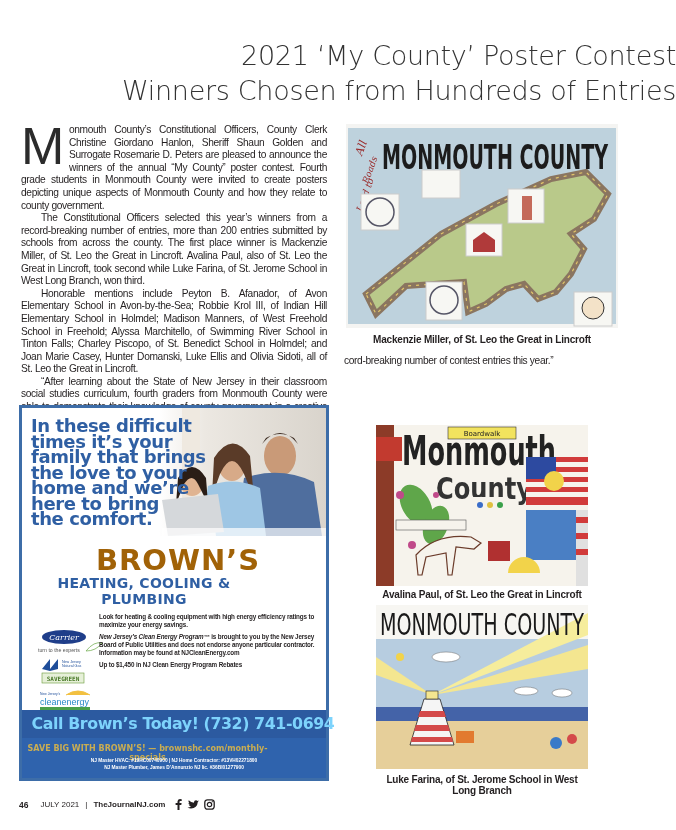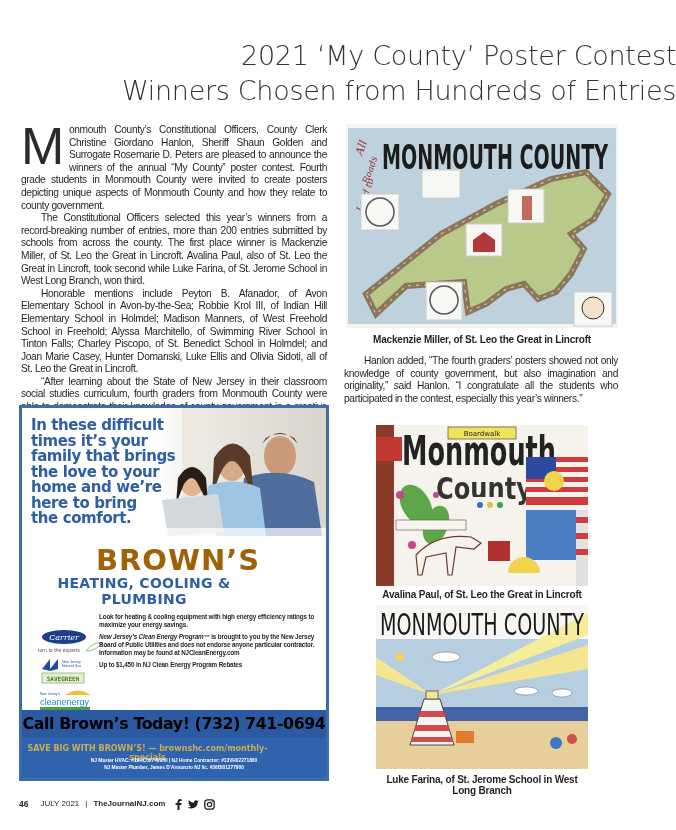--- a/index.html
+++ b/index.html
@@ -31,21 +31,21 @@
     .caption {
       position: absolute; font-family: "Liberation Sans", sans-serif; font-size: 10px; font-weight: bold;
       color: #231f20; text-align: center; letter-spacing: -0.2px;
     }
 
     
     .ad { position: absolute; left: 19px; top: 405px; width: 310px; height: 376px; border: 3px solid #3d6da8; box-sizing: border-box; background: #fff; }
     .ad-hero { position: absolute; left: 0; top: 0; width: 304px; height: 128px; overflow: hidden; }
     .ad-hero-text {
       position: absolute; left: 9px; top: 10px; font-family: "DejaVu Sans", sans-serif; font-weight: bold;
-      font-size: 15px; line-height: 15.5px; color: #2f5fa3; letter-spacing: -0.4px; width: 140px;
+      font-size: 18px; line-height: 15.5px; color: #2f5fa3; letter-spacing: -0.4px; width: 140px;
     }
     .ad-hero-text div { white-space: nowrap; }
     .browns {
       position: absolute; left: 0; width: 312px; top: 137px; text-align: center;
       font-family: "DejaVu Sans", sans-serif; font-weight: bold; font-size: 29px; color: #a16207; letter-spacing: 1px; line-height: 30px;
     }
     .browns-sub {
       position: absolute; left: 0; width: 244px; top: 167px; text-align: center;
       font-family: "DejaVu Sans", sans-serif; font-weight: bold; font-size: 14px; color: #2f5fa3; letter-spacing: 0.3px;
     }
@@ -56,54 +56,54 @@
     .ad-logos { position: absolute; left: 14px; top: 203px; width: 72px; margin-top: 18px; }
     .ad-info {
       position: absolute; left: 77px; top: 205px; width: 218px; font-family: "Liberation Sans", sans-serif;
       font-size: 6.3px; line-height: 8px; color: #231f20; font-weight: bold; letter-spacing: -0.15px;
     }
     .ad-info p { margin: 0 0 4px 0; }
     .ad-info .it { font-style: italic; }
     .ad-cta { position: absolute; left: 0; top: 302px; width: 304px; height: 68px; background: #2f63ad; }
     .ad-cta-band { position: absolute; left: 0; top: 0; width: 304px; height: 28px; background: #2c5aa0; }
     .ad-phone {
-      position: absolute; left: 0; top: 2px; width: 304px; text-align: center; color: #000000;
-      font-family: "DejaVu Sans", sans-serif; font-weight: bold; font-size: 15.8px; letter-spacing: -0.4px; line-height: 24px;
+      position: absolute; left: 0; top: 2px; width: 304px; text-align: center; color: #7dd3fc;
+      font-family: "DejaVu Sans", sans-serif; font-weight: bold; font-size: 15.8px; letter-spacing: -0.4px; line-height: 24px; padding-left: 9px;
     }
     .ad-save {
       position: absolute; left: 0; top: 34px; width: 251px; text-align: center; color: #c9ad52;
       font-family: "DejaVu Sans", sans-serif; font-weight: bold; font-size: 8px; letter-spacing: 0px;
     }
     .ad-lic {
       position: absolute; left: 0; top: 47px; width: 304px; text-align: center; color: #fff;
       font-family: "Liberation Sans", sans-serif; font-weight: bold; font-size: 4.8px; line-height: 7px;
     }
 
-    .footer { position: absolute; left: 19px; top: 799px; font-size: 8px; color: #231f20; display: flex; align-items: flex-start; gap: 6px; }
+    .footer { position: absolute; left: 19px; top: 799px; font-size: 8px; color: #231f20; display: flex; align-items: center; gap: 6px; }
     .footer .pg { font-weight: bold; font-size: 8.5px; margin-right: 6px; }
     .footer .site { font-weight: bold; }
     .footer .social { display: flex; gap: 5px; margin-left: 4px; align-items: center; }
   </style>
 </head>
 <body>
 
 <div class="headline">
   <div>2021 ‘My County’ Poster Contest</div>
   <div>Winners Chosen from Hundreds of Entries</div>
 </div>
 
 <div class="body-col" id="col1">
   <p class="first"><span class="dropcap">M</span><span>onmouth County’s Constitutional Officers, County Clerk Christine Giordano Hanlon, Sheriff Shaun Golden and Surrogate Rosemarie D. Peters are pleased to announce the winners of the annual “My County” poster contest. Fourth grade students in Monmouth County were invited to create posters depicting unique aspects of Monmouth County and how they relate to county government.</span></p>
   <p>The Constitutional Officers selected this year’s winners from a record-breaking number of entries, more than 200 entries submitted by schools from across the county. The first place winner is Mackenzie Miller, of St. Leo the Great in Lincroft. Avalina Paul, also of St. Leo the Great in Lincroft, took second while Luke Farina, of St. Jerome School in West Long Branch, won third.</p>
   <p>Honorable mentions include Peyton B. Afanador, of Avon Elementary School in Avon-by-the-Sea; Robbie Krol III, of Indian Hill Elementary School in Holmdel; Madison Manners, of West Freehold School in Freehold; Alyssa Marchitello, of Swimming River School in Tinton Falls; Charley Piscopo, of St. Benedict School in Holmdel; and Joan Marie Casey, Hunter Domanski, Luke Ellis and Olivia Sidoti, all of St. Leo the Great in Lincroft.</p>
   <p>“After learning about the State of New Jersey in their classroom social studies curriculum, fourth graders from Monmouth County were able to demonstrate their knowledge of county government in a creative way through this poster contest,” said Peters. “We were so glad to receive a re-</p>
 </div>
 
 <div class="body-col" id="col2">
-  <p>Hanlon added, “The fourth graders’ posters showed not only knowledge of county government, but also imagination and originality,” said Hanlon. “I congratulate all the students who participated in the contest, especially this year’s winners.”</p>
+  <p class="first">cord-breaking number of contest entries this year.”</p>
 </div>
 
 <div class="photo" style="left:346px; top:124px; width:272px; height:204px;">
   <svg width="272" height="204" viewBox="0 0 272 204">
     <rect x="0" y="0" width="272" height="204" fill="#f4f4f2"></rect>
     <rect x="2" y="4" width="268" height="196" fill="#a9c6d6"></rect>
     <rect x="2" y="4" width="268" height="196" fill="#cfdde4" opacity="0.55"></rect>
     <path d="M20,170 L95,110 L150,80 L205,55 L240,48 L262,70 L248,95 L225,110 L238,125 L225,150 L210,168 L192,175 L178,160 L160,165 L140,180 L122,188 L118,158 L60,162 L30,190 Z" fill="#b9c98a" stroke="#8a7560" stroke-width="6"></path>
     <path d="M20,170 L95,110 L150,80 L205,55 L240,48 L262,70 L248,95 L225,110 L238,125 L225,150 L210,168 L192,175 L178,160 L160,165 L140,180 L122,188 L118,158 L60,162 L30,190 Z" fill="none" stroke="#e2c56a" stroke-width="1.2" stroke-dasharray="3 5"></path>
     <text x="149" y="45" text-anchor="middle" font-family="DejaVu Sans Condensed, DejaVu Sans, sans-serif" font-size="34" font-weight="bold" fill="#1c1c1c" textLength="226" lengthAdjust="spacingAndGlyphs">MONMOUTH COUNTY</text>

